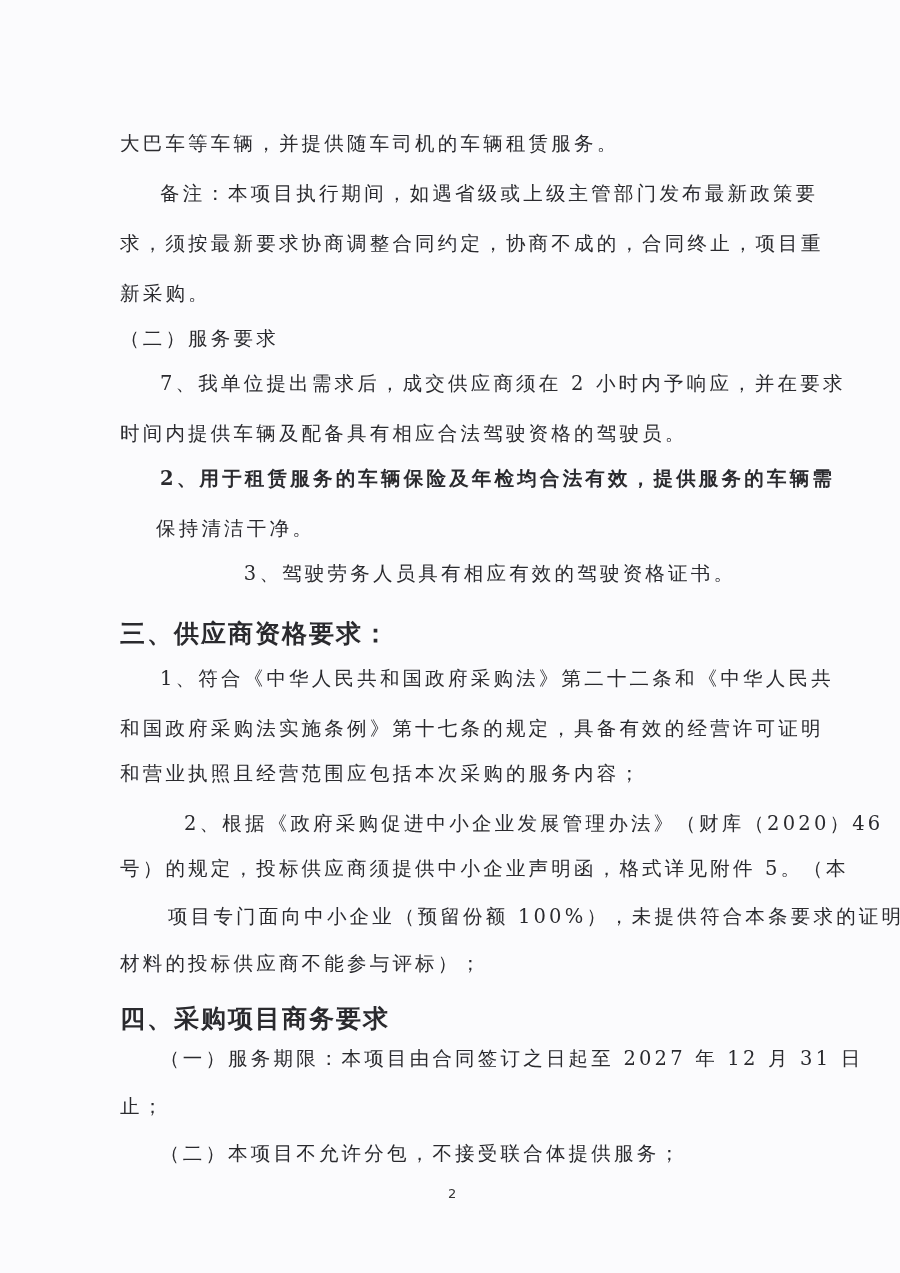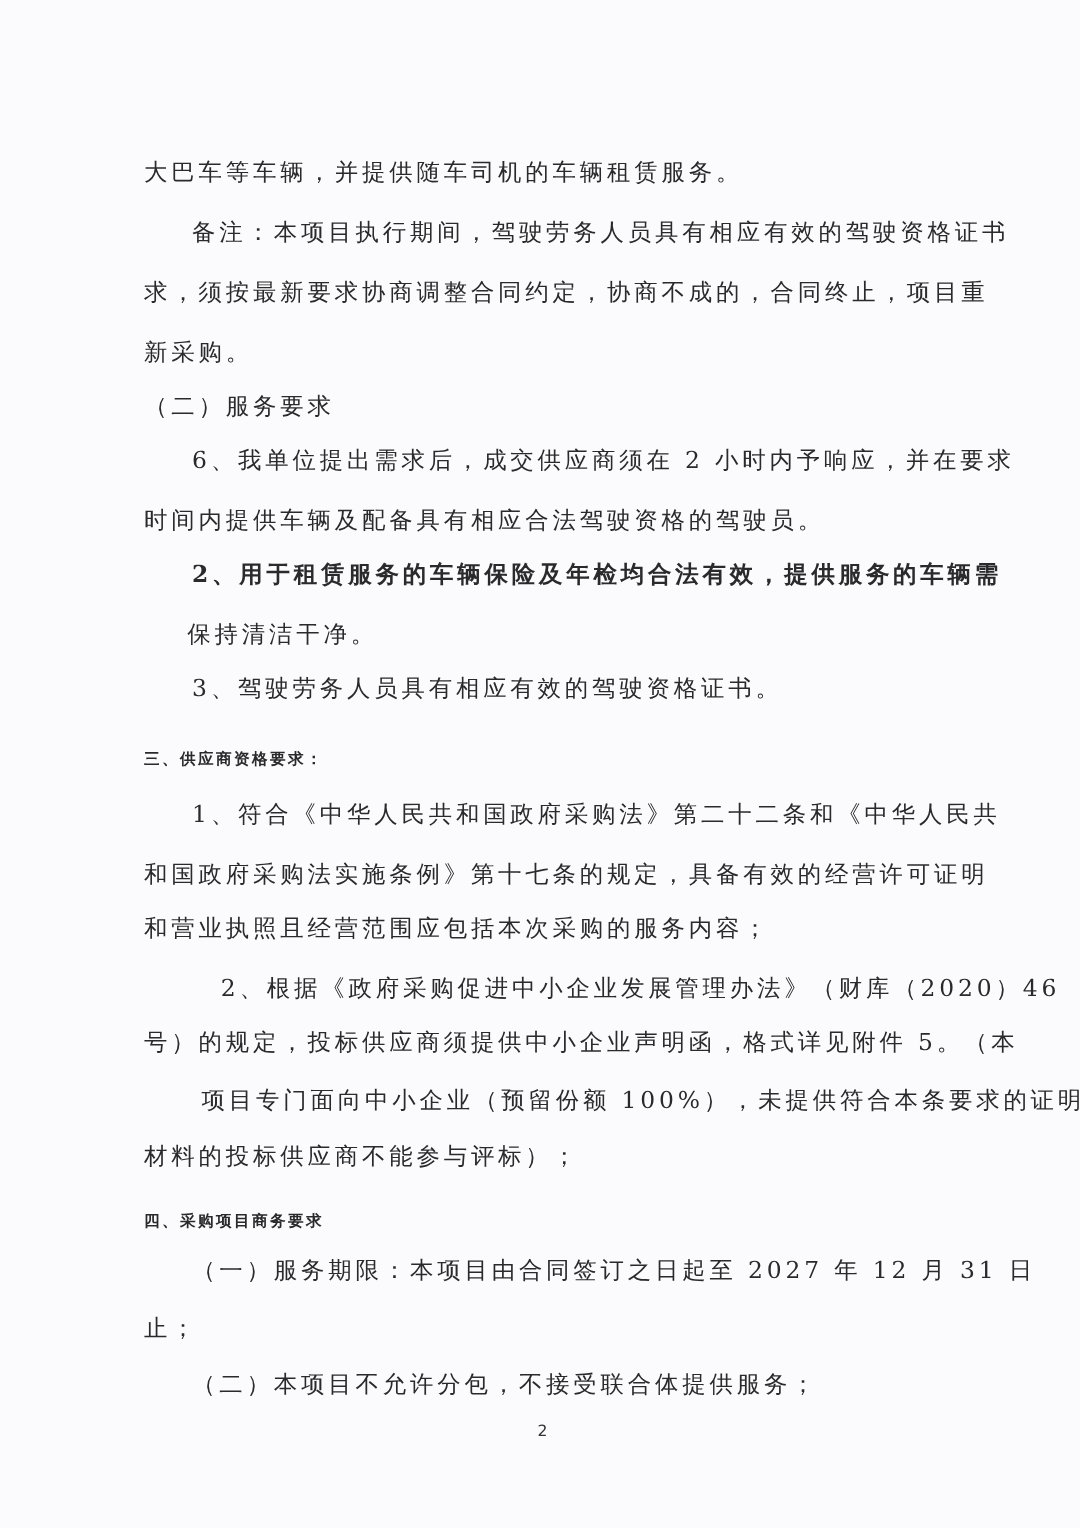--- a/index.html
+++ b/index.html
@@ -6,38 +6,38 @@
   body {
     width: 900px; height: 1273px; background: #fbfbfd; position: relative; overflow: hidden;
     font-family: "DejaVu Serif", "Liberation Serif", serif; color: #2a2a2e;
   }
   .page { position: absolute; left: 0; top: 16px; width: 792px; height: 1273px; }
   .line {
     position: absolute; left: 120px; width: 660px; font-size: 19.5px; letter-spacing: 3.2px;
     white-space: nowrap; line-height: 26px;
   }
   .indent { left: 160px; }
-  .heading { font-weight: bold; font-family: "DejaVu Sans", "Liberation Sans", sans-serif; font-size: 13px; letter-spacing: 2px; }
+  .heading { font-weight: bold; font-family: "DejaVu Sans", "Liberation Sans", sans-serif; font-size: 25px; letter-spacing: 2px; }
   .page-num { position: absolute; left: 448px; top: 1170px; font-size: 13px; font-family: "DejaVu Sans", sans-serif; color: #333; }
 </style>
 </head>
 <body>
 
 <div class="page">
   <div id="lines">
       <div class="line" style="top: 115px;">大巴车等车辆，并提供随车司机的车辆租赁服务。</div>
-      <div class="line indent" style="top: 165px;">备注：本项目执行期间，驾驶劳务人员具有相应有效的驾驶资格证书</div>
+      <div class="line indent" style="top: 165px;">备注：本项目执行期间，如遇省级或上级主管部门发布最新政策要</div>
       <div class="line" style="top: 215px;">求，须按最新要求协商调整合同约定，协商不成的，合同终止，项目重</div>
       <div class="line" style="top: 265px;">新采购。</div>
       <div class="line" style="top: 310px;">（二）服务要求</div>
-      <div class="line indent" style="top: 355px;">6、我单位提出需求后，成交供应商须在 2 小时内予响应，并在要求</div>
+      <div class="line indent" style="top: 355px;">7、我单位提出需求后，成交供应商须在 2 小时内予响应，并在要求</div>
       <div class="line" style="top: 405px;">时间内提供车辆及配备具有相应合法驾驶资格的驾驶员。</div>
       <div class="line indent" style="top: 450px; font-weight: bold;">2、用于租赁服务的车辆保险及年检均合法有效，提供服务的车辆需</div>
       <div class="line" style="top: 500px; margin-left: 36px;">保持清洁干净。</div>
-      <div class="line indent" style="top: 545px;">3、驾驶劳务人员具有相应有效的驾驶资格证书。</div>
+      <div class="line indent" style="top: 545px; text-align: center;">3、驾驶劳务人员具有相应有效的驾驶资格证书。</div>
       <div class="line heading" style="top: 605px;">三、供应商资格要求：</div>
       <div class="line indent" style="top: 650px;">1、符合《中华人民共和国政府采购法》第二十二条和《中华人民共</div>
       <div class="line" style="top: 700px;">和国政府采购法实施条例》第十七条的规定，具备有效的经营许可证明</div>
       <div class="line" style="top: 745px;">和营业执照且经营范围应包括本次采购的服务内容；</div>
       <div class="line indent" style="top: 795px; margin-left: 24px;">2、根据《政府采购促进中小企业发展管理办法》（财库（2020）46</div>
       <div class="line" style="top: 840px;">号）的规定，投标供应商须提供中小企业声明函，格式详见附件 5。（本</div>
       <div class="line" style="top: 888px; margin-left: 48px;">项目专门面向中小企业（预留份额 100%），未提供符合本条要求的证明</div>
       <div class="line" style="top: 935px;">材料的投标供应商不能参与评标）；</div>
       <div class="line heading" style="top: 990px;">四、采购项目商务要求</div>
       <div class="line indent" style="top: 1030px;">（一）服务期限：本项目由合同签订之日起至 2027 年 12 月 31 日</div>

